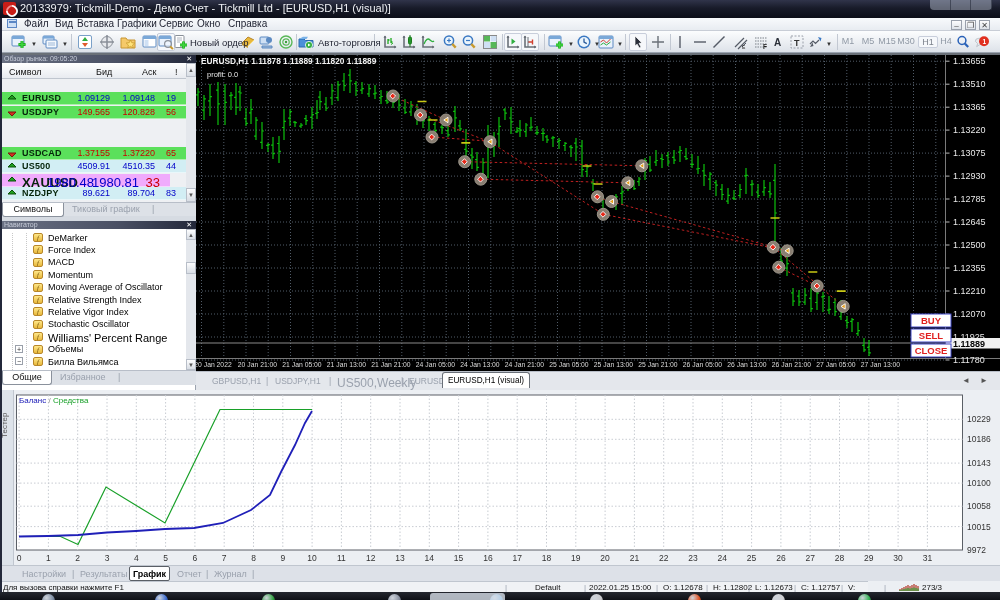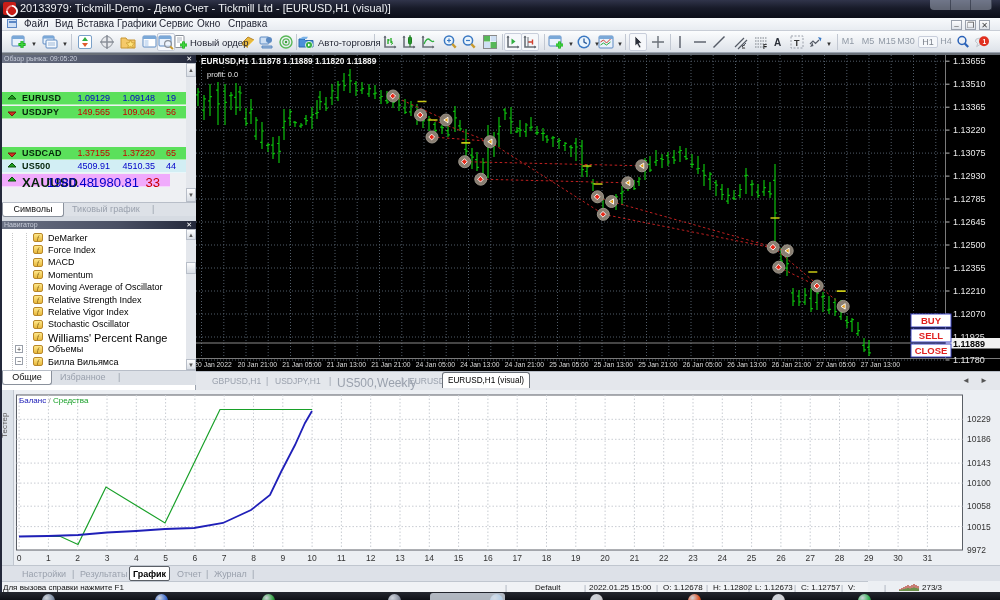--- a/index.html
+++ b/index.html
@@ -239,36 +239,42 @@
       <path d="M9.8 9.4l3.4 3.6" stroke="#2a62b8" stroke-width="2.2"></path>
     </svg>
     <svg class="ticon" style="left:974px" width="24" height="18" viewBox="0 0 24 18">
       <path d="M2 8a5 4.5 0 015-4.5h3A5 4.5 0 0110 12l-6 4 1.5-4.5z" fill="#e8eaee" stroke="#aab0ba"></path>
       <circle cx="15" cy="8" r="7.5" fill="#e03020"></circle>
       <text x="12.8" y="11.5" font-size="10" fill="#fff" font-weight="bold">1</text>
     </svg>
   </div>
 <div style="position:absolute;left:0;top:55px;width:196px;height:161px;background:#eef0f3;border-right:1px solid #9ba3af">
     <div style="position:absolute;left:0;top:0;width:196px;height:8px;background:linear-gradient(90deg,#6a7183,#4a5064 60%,#23283a);color:#c8cdda;font-size:7px;line-height:8px;padding-left:4px">Обзор рынка: 09:05:20<span style="position:absolute;right:4px;color:#fff">✕</span></div>
+    <div style="position:absolute;left:0;top:8px;width:186px;height:16px;background:linear-gradient(#ffffff,#e8ebf0);border-bottom:1px solid #c0c6cf;font-size:9px;color:#111">
+      <span style="position:absolute;left:9px;top:4px">Символ</span>
+      <span style="position:absolute;left:96px;top:4px">Бид</span>
+      <span style="position:absolute;left:142px;top:4px">Аск</span>
+      <span style="position:absolute;left:175px;top:4px">!</span>
+    </div>
     <div style="position:absolute;left:0;top:37px;width:186px;height:13px;background:#5be05b;font-size:9px;border-bottom:1px solid rgba(255,255,255,.5)">
       <svg style="position:absolute;left:6px;top:2px" width="12" height="9" viewBox="0 0 12 9">
         <path d="M2 5l4-4 4 4z" fill="#1f9f1f" stroke="#0a500a"></path>
       </svg>
       <span style="position:absolute;left:22px;top:1px;color:#05250a;font-weight:bold;letter-spacing:.2px">EURUSD</span>
       <span style="position:absolute;right:76px;top:1px;color:#0000c8">1.09129</span>
       <span style="position:absolute;right:31px;top:1px;color:#0000c8">1.09148</span>
       <span style="position:absolute;right:10px;top:1px;color:#0000c8">19</span>
     </div>
     <div style="position:absolute;left:0;top:51px;width:186px;height:13px;background:#5be05b;font-size:9px;border-bottom:1px solid rgba(255,255,255,.5)">
       <svg style="position:absolute;left:6px;top:2px" width="12" height="9" viewBox="0 0 12 9">
         <path d="M2 4l4 4 4-4z" fill="#d03020" stroke="#7a1a10"></path>
       </svg>
       <span style="position:absolute;left:22px;top:1px;color:#05250a;font-weight:bold;letter-spacing:.2px">USDJPY</span>
       <span style="position:absolute;right:76px;top:1px;color:#c80000">149.565</span>
-      <span style="position:absolute;right:31px;top:1px;color:#c80000">109.046</span>
+      <span style="position:absolute;right:31px;top:1px;color:#c80000">120.828</span>
       <span style="position:absolute;right:10px;top:1px;color:#c80000">56</span>
     </div>
     <div style="position:absolute;left:0;top:92px;width:186px;height:13px;background:#5be05b;font-size:9px;border-bottom:1px solid rgba(255,255,255,.5)">
       <svg style="position:absolute;left:6px;top:2px" width="12" height="9" viewBox="0 0 12 9">
         <path d="M2 4l4 4 4-4z" fill="#d03020" stroke="#7a1a10"></path>
       </svg>
       <span style="position:absolute;left:22px;top:1px;color:#05250a;font-weight:bold;letter-spacing:.2px">USDCAD</span>
       <span style="position:absolute;right:76px;top:1px;color:#c80000">1.37155</span>
       <span style="position:absolute;right:31px;top:1px;color:#c80000">1.37220</span>
       <span style="position:absolute;right:10px;top:1px;color:#c80000">65</span>
@@ -283,20 +289,29 @@
       <span style="position:absolute;right:10px;top:1px;color:#0000c8">44</span>
     </div>
     <div style="position:absolute;left:0;top:119px;width:170px;height:13px;background:#f0abfc;font-size:13px;border-bottom:1px solid rgba(255,255,255,.5)">
       <svg style="position:absolute;left:6px;top:2px" width="12" height="9" viewBox="0 0 12 9">
         <path d="M2 5l4-4 4 4z" fill="#1f9f1f" stroke="#0a500a"></path>
       </svg>
       <span style="position:absolute;left:22px;top:1px;color:#05250a;font-weight:bold;letter-spacing:.2px">XAUUSD</span>
       <span style="position:absolute;right:76px;top:1px;color:#0000c8">1980.48</span>
       <span style="position:absolute;right:31px;top:1px;color:#0000c8">1980.81</span>
       <span style="position:absolute;right:10px;top:1px;color:#c80000">33</span>
+    </div>
+    <div style="position:absolute;left:0;top:132px;width:186px;height:13px;background:#d2eef4;font-size:9px;border-bottom:1px solid rgba(255,255,255,.5)">
+      <svg style="position:absolute;left:6px;top:2px" width="12" height="9" viewBox="0 0 12 9">
+        <path d="M2 5l4-4 4 4z" fill="#1f9f1f" stroke="#0a500a"></path>
+      </svg>
+      <span style="position:absolute;left:22px;top:1px;color:#05250a;font-weight:bold;letter-spacing:.2px">NZDJPY</span>
+      <span style="position:absolute;right:76px;top:1px;color:#0000c8">89.621</span>
+      <span style="position:absolute;right:31px;top:1px;color:#0000c8">89.704</span>
+      <span style="position:absolute;right:10px;top:1px;color:#0000c8">83</span>
     </div>
     <div style="position:absolute;left:186px;top:8px;width:10px;height:139px;background:#e4e7ec">
       <div style="height:14px;background:linear-gradient(#fdfdfe,#d8dde4);border:1px solid #b8bec8;font-size:6px;text-align:center;line-height:13px;color:#555">▲</div>
       <div style="position:absolute;bottom:0;width:10px;height:14px;background:linear-gradient(#fdfdfe,#d8dde4);border:1px solid #b8bec8;font-size:6px;text-align:center;line-height:13px;color:#555">▼</div>
     </div>
     <div style="position:absolute;left:0;top:147px;width:196px;height:14px;background:#dde1e7;border-top:1px solid #b8bec8">
       <div style="position:absolute;left:2px;top:0px;width:62px;height:14px;background:#fff;border:1px solid #8a919c;border-top:none;border-radius:0 0 3px 3px;font-size:9px;text-align:center;line-height:13px;color:#111">Символы</div>
       <div style="position:absolute;left:72px;top:1px;font-size:9px;color:#9aa1ad">Тиковый график</div>
       <div style="position:absolute;left:152px;top:1px;font-size:9px;color:#9aa1ad">|</div>
     </div>

